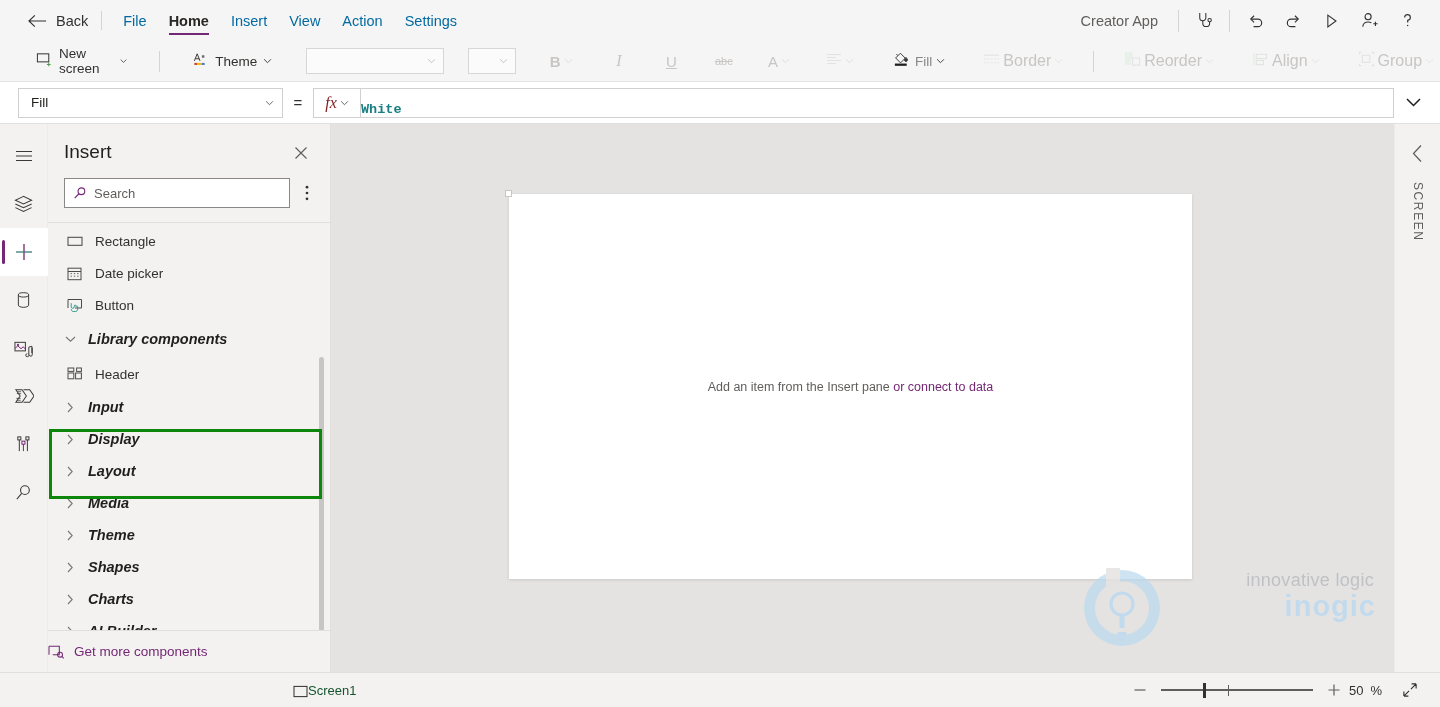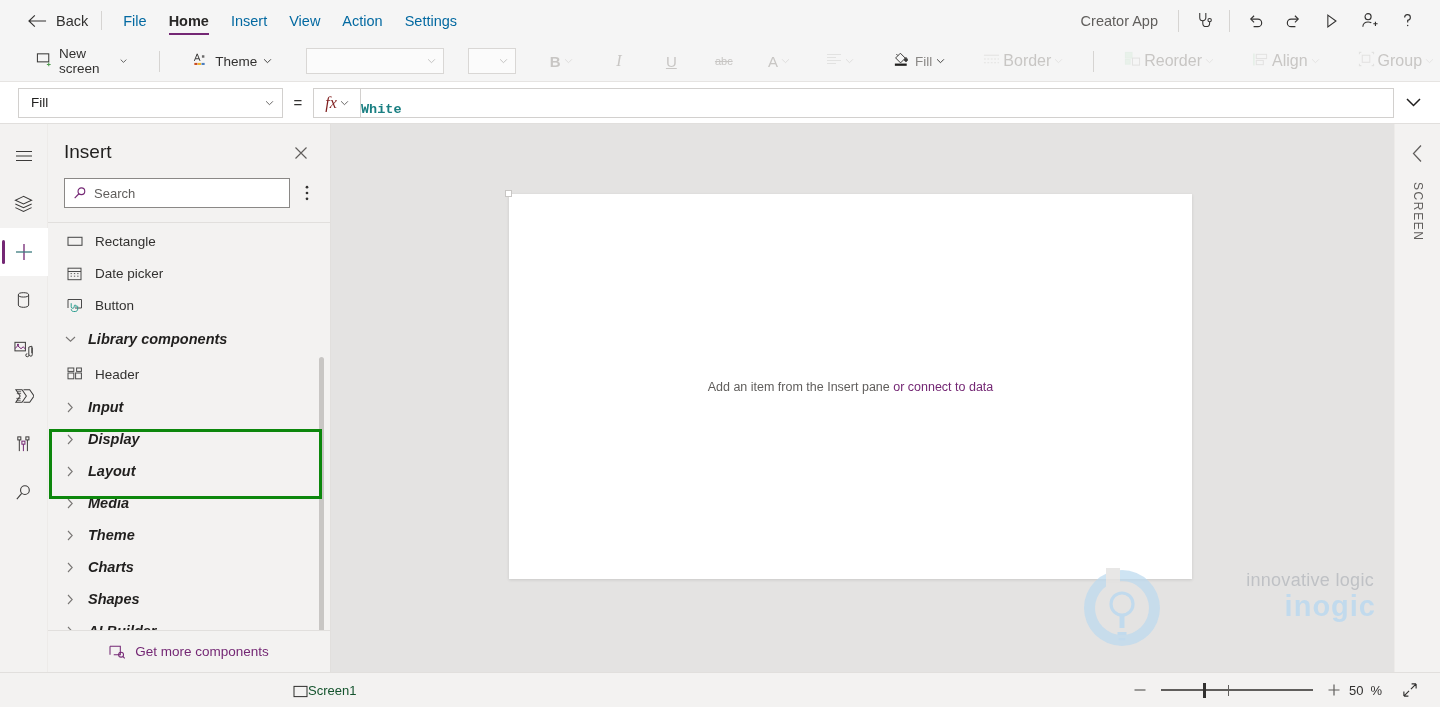--- a/index.html
+++ b/index.html
@@ -158,21 +158,21 @@
   .panel-scroll {
     position: absolute; right: 6px; top: 137px; width: 5px; height: 325px;
     background: #c8c6c4; border-radius: 3px; cursor: pointer;
   }
   .panel-scrolltrack {
     position: absolute; right: 6px; top: 0; width: 5px; bottom: 0;
   }
 
   .panel-foot {
     height: 42px; border-top: 1px solid #e1dfdd; display: flex; align-items: center;
-    justify-content: center; gap: 9px; cursor: pointer; color: #742774; font-size: 13.5px;
+    gap: 9px; cursor: pointer; color: #742774; font-size: 13.5px;
   }
 
   
   .canvas-area {
     flex: 1; background: #e4e3e2; position: relative;
     display: flex; align-items: flex-start; justify-content: center;
   }
   .screen-canvas {
     position: absolute; left: 178px; top: 70px; width: 683px; height: 385px;
     background: #fff; box-shadow: 0 1px 3px rgba(0,0,0,.12);
@@ -656,29 +656,29 @@
                 </svg>
             </span>
             <span>Theme</span>
           </div>
           <div class="cat-item">
             <span class="cat-chev">
               <svg width="8" height="11" viewBox="0 0 8 11" fill="none" stroke="#797775" stroke-width="1.1">
                   <path d="M2 1l4.2 4.5L2 10"></path>
                 </svg>
             </span>
-            <span>Charts</span>
+            <span>Shapes</span>
           </div>
           <div class="cat-item">
             <span class="cat-chev">
               <svg width="8" height="11" viewBox="0 0 8 11" fill="none" stroke="#797775" stroke-width="1.1">
                   <path d="M2 1l4.2 4.5L2 10"></path>
                 </svg>
             </span>
-            <span>Shapes</span>
+            <span>Charts</span>
           </div>
           <div class="cat-item">
             <span class="cat-chev">
               <svg width="8" height="11" viewBox="0 0 8 11" fill="none" stroke="#797775" stroke-width="1.1">
                   <path d="M2 1l4.2 4.5L2 10"></path>
                 </svg>
             </span>
             <span>AI Builder</span>
           </div>
 

